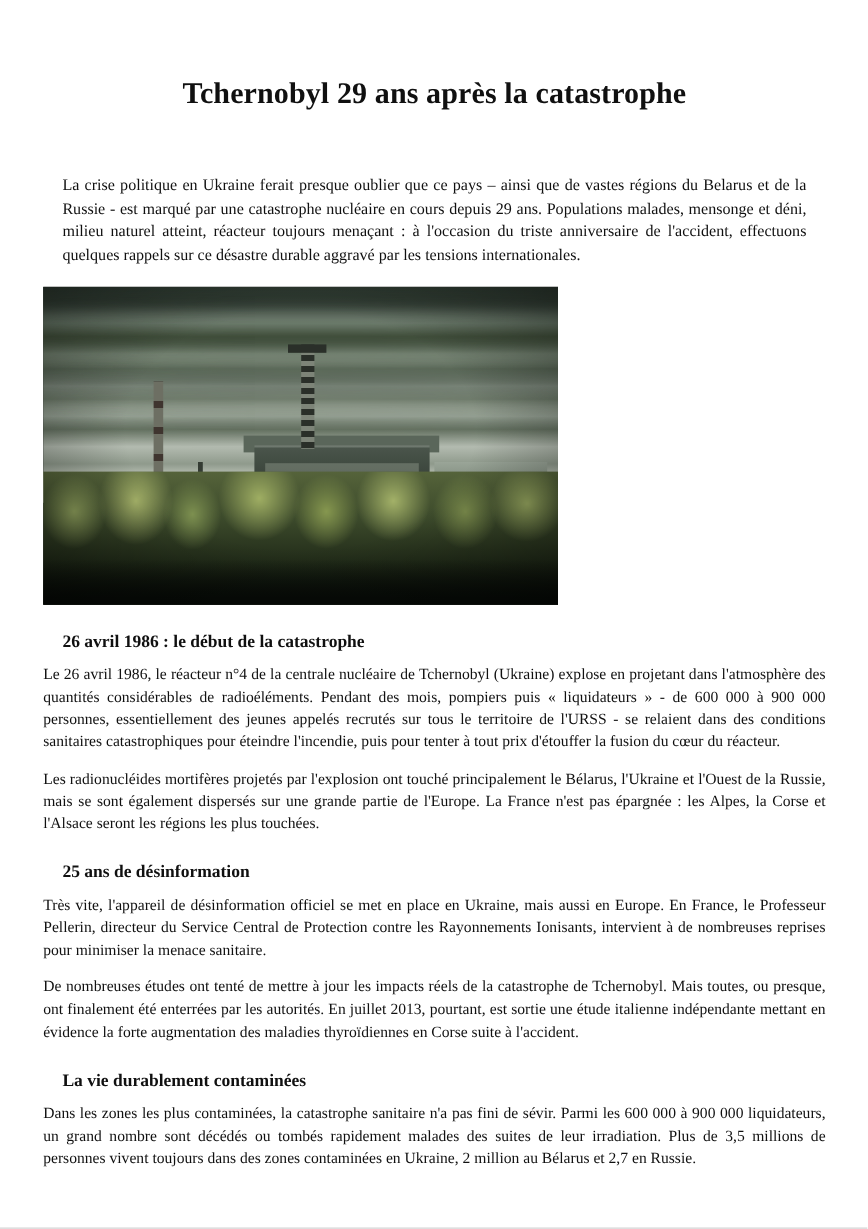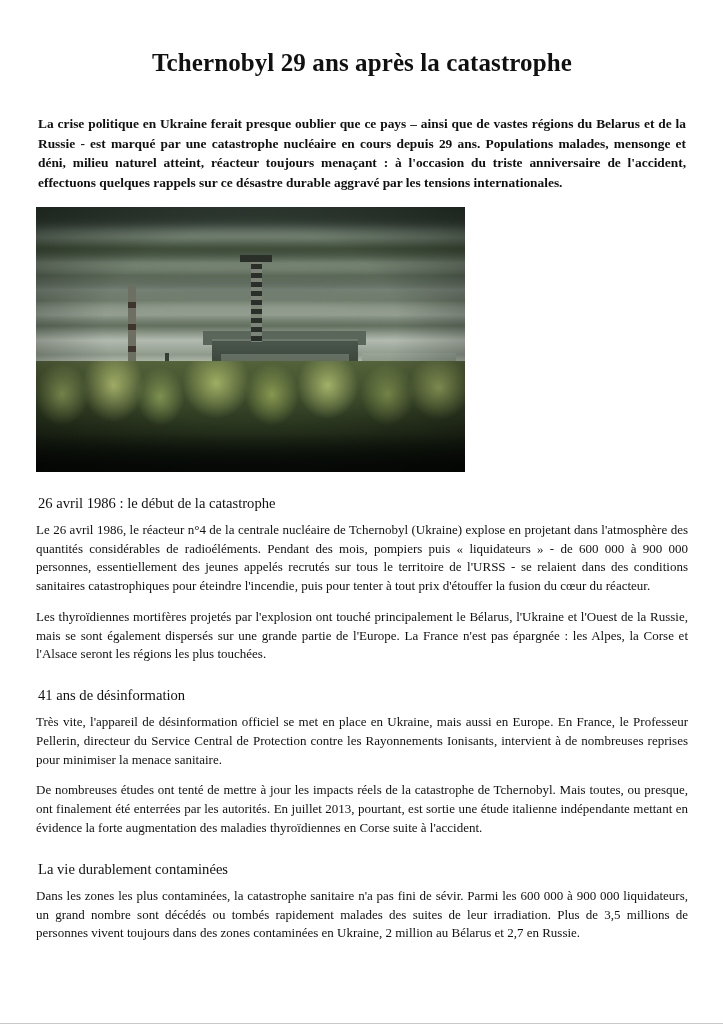--- a/index.html
+++ b/index.html
@@ -25,36 +25,36 @@
   }
   .content {
     position: absolute;
     left: 36px;
     top: 0;
     width: 652px;
   }
 
   
   .doc-title {
-    margin: 0;
+    margin: 16px;
     padding-top: 48px;
     text-align: center;
     font-size: 25px;
     font-weight: bold;
     letter-spacing: 0.1px;
     line-height: 1.2;
     font-family: "Liberation Serif", "DejaVu Serif", serif;
   }
 
   
   .lead {
-    margin: 2px;
+    margin: 16px;
     padding-top: 34px;
     font-size: 13.4px;
-    font-weight: bold;
+    font-weight: normal;
     line-height: 1.47;
     text-align: justify;
     text-justify: inter-word;
     hyphens: none;
   }
 
   
   .photo-wrap {
     margin-top: 14px;
     width: 429px;
@@ -211,23 +211,23 @@
   .vignette {
     position: absolute;
     inset: 0;
     background: radial-gradient(ellipse at 50% 45%, rgba(0,0,0,0) 48%, rgba(0,0,0,.45) 100%);
     pointer-events: none;
   }
 
   
   .section { margin-top: 22px; }
   .section-heading {
-    margin: 0 0 9px 2px;
+    margin: 0 0 9px 16px;
     font-size: 14.6px;
-    font-weight: normal;
+    font-weight: bold;
     line-height: 1.25;
   }
   .body-par {
     margin: 0 0 12px 0;
     font-size: 13px;
     line-height: 1.44;
     text-align: justify;
     text-justify: inter-word;
     hyphens: none;
   }
@@ -270,25 +270,25 @@
         <div class="vent-stack"></div>
         <div class="bldg-right"></div>
         <div class="foliage"></div>
         <div class="vignette"></div>
       </div>
     </figure>
 
     <div class="section">
       <h2 class="section-heading">26 avril 1986 : le début de la catastrophe</h2>
       <p class="body-par">Le 26 avril 1986, le réacteur n°4 de la centrale nucléaire de Tchernobyl (Ukraine) explose en projetant dans l'atmosphère des quantités considérables de radioéléments. Pendant des mois, pompiers puis « liquidateurs » - de 600 000 à 900 000 personnes, essentiellement des jeunes appelés recrutés sur tous le territoire de l'URSS - se relaient dans des conditions sanitaires catastrophiques pour éteindre l'incendie, puis pour tenter à tout prix d'étouffer la fusion du cœur du réacteur.</p>
-      <p class="body-par">Les thyroïdiennes mortifères projetés par l'explosion ont touché principalement le Bélarus, l'Ukraine et l'Ouest de la Russie, mais se sont également dispersés sur une grande partie de l'Europe.  La France n'est pas épargnée : les Alpes, la Corse et l'Alsace seront les régions les plus touchées.</p>
+      <p class="body-par">Les radionucléides mortifères projetés par l'explosion ont touché principalement le Bélarus, l'Ukraine et l'Ouest de la Russie, mais se sont également dispersés sur une grande partie de l'Europe.  La France n'est pas épargnée : les Alpes, la Corse et l'Alsace seront les régions les plus touchées.</p>
     </div>
 
     <div class="section">
-      <h2 class="section-heading">41 ans de désinformation</h2>
+      <h2 class="section-heading">25 ans de désinformation</h2>
       <p class="body-par">Très vite, l'appareil de désinformation officiel se met en place en Ukraine, mais aussi en Europe. En France, le Professeur Pellerin, directeur du Service Central de Protection contre les Rayonnements Ionisants, intervient à de nombreuses reprises pour minimiser la menace sanitaire.</p>
       <p class="body-par">De nombreuses études ont tenté de mettre à jour les impacts réels de la catastrophe de Tchernobyl. Mais toutes, ou presque, ont finalement été enterrées par les autorités. En juillet 2013, pourtant, est sortie une étude italienne indépendante mettant en évidence la forte augmentation des maladies thyroïdiennes en Corse suite à l'accident.</p>
     </div>
 
     <div class="section">
       <h2 class="section-heading">La vie durablement contaminées</h2>
       <p class="body-par">Dans les zones les plus contaminées, la catastrophe sanitaire n'a pas fini de sévir. Parmi les 600 000 à 900 000 liquidateurs, un grand nombre sont décédés ou tombés rapidement malades des suites de leur irradiation. Plus de 3,5 millions de personnes vivent toujours dans des zones contaminées  en Ukraine, 2 million au Bélarus et 2,7 en Russie.</p>
     </div>
 
   </div>

